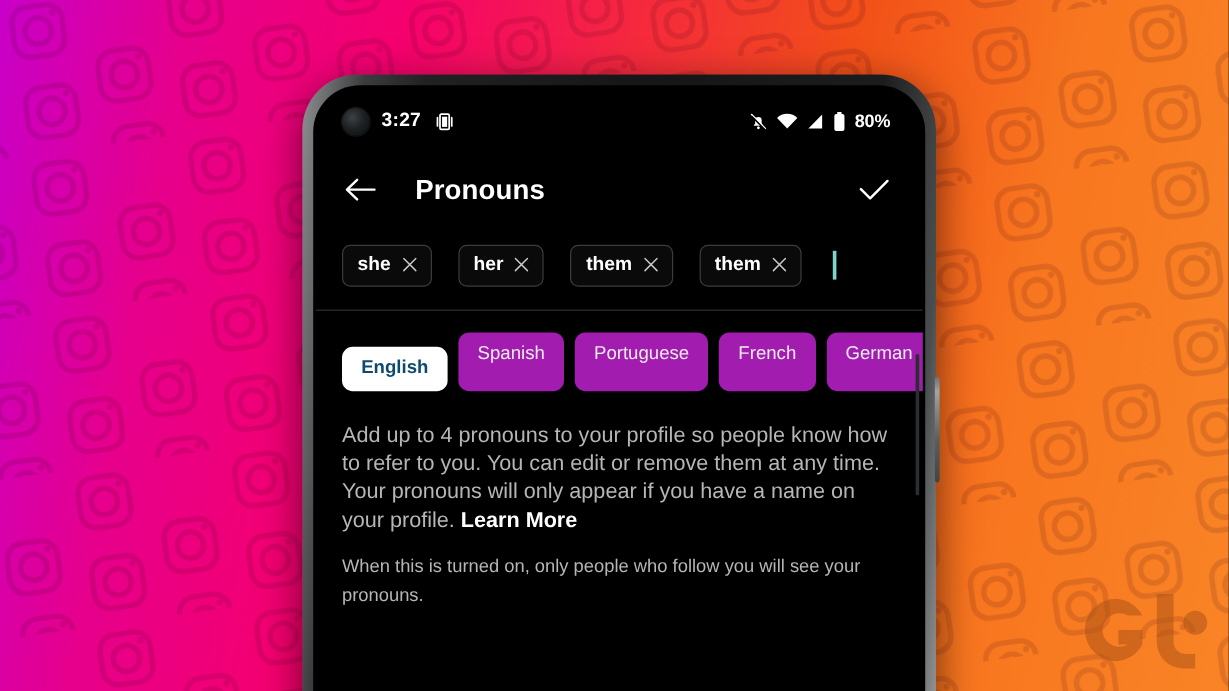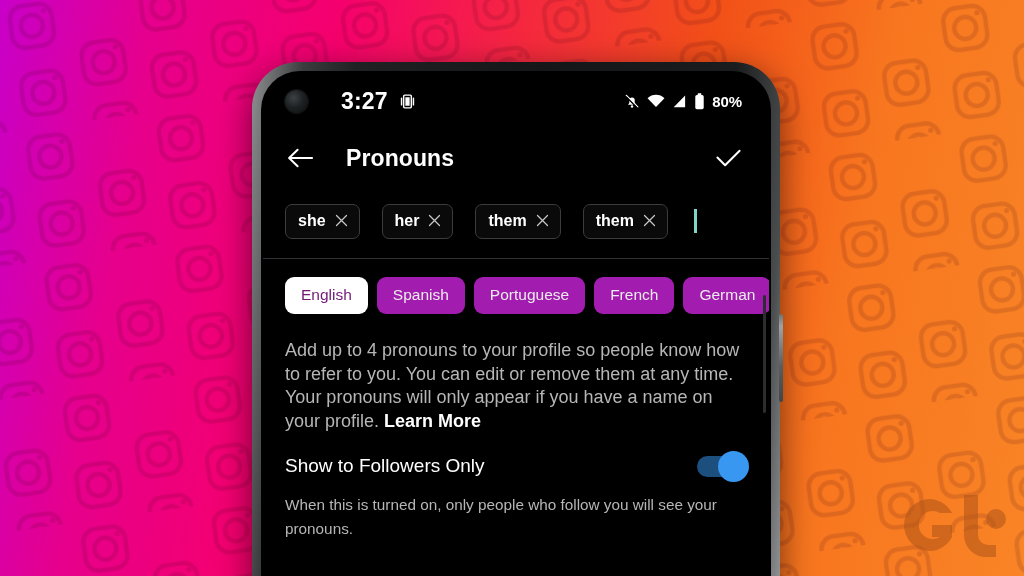--- a/index.html
+++ b/index.html
@@ -63,23 +63,23 @@
     padding:0 27px 0 22px;
     color:#fff;
   }
   #punch-hole{
     width:23px; height:23px; border-radius:50%;
     background:radial-gradient(circle at 38% 35%,#3d4144 0%,#1e2123 46%,#0b0c0d 100%);
     box-shadow:0 0 0 1px #121314;
     flex:0 0 auto;
   }
   #status-time{
-    font-size:23px; font-weight:700;
+    font-size:16px; font-weight:700;
     letter-spacing:.2px;
-    margin-left:33px;
+    margin-left:10px;
   }
   #cast-icon{ margin-left:11px; display:flex; }
   #status-right{
     margin-left:auto;
     display:flex; align-items:center; gap:7px;
   }
   #battery-pct{ font-size:15px; font-weight:700; letter-spacing:-.1px; }
 
   
   #app-header{
@@ -127,21 +127,21 @@
   }
   .lang-pill{
     border-radius:9px;
     padding:9px 16px 10px 16px;
     font-size:15.5px;
     background:#a21caf;
     color:#ececec;
     white-space:nowrap;
     cursor:pointer;
   }
-  .lang-pill.active{ background:#fff; color:#701a75; font-weight:400; }
+  .lang-pill.active{ background:#fff; color:#0c4a6e; font-weight:700;margin-top:12px; }
 
   
   #description{
     padding:25px 22px 0 22px;
     color:#b6b6b6;
     font-size:18px;
     line-height:23.5px;
   }
   #learn-more{ color:#fff; font-weight:700; cursor:pointer; }
 
@@ -302,24 +302,18 @@
         <div class="lang-pill">Spanish</div>
         <div class="lang-pill">Portuguese</div>
         <div class="lang-pill">French</div>
         <div class="lang-pill">German</div>
       </div>
 
       <div id="description">
         <span>Add up to 4 pronouns to your profile so people know how to refer to you. You can edit or remove them at any time. Your pronouns will only appear if you have a name on your profile. </span><span id="learn-more">Learn More</span>
       </div>
 
-      <div id="toggle-row">
-        <div id="toggle-label">Show to Followers Only</div>
-        <div id="toggle-switch">
-          <div id="toggle-knob"></div>
-        </div>
-      </div>
       <div id="toggle-desc">When this is turned on, only people who follow you will see your pronouns.</div>
 
       <div id="scrollbar"></div>
     </div>
   </div>
 </div>
 
 </body></html>

